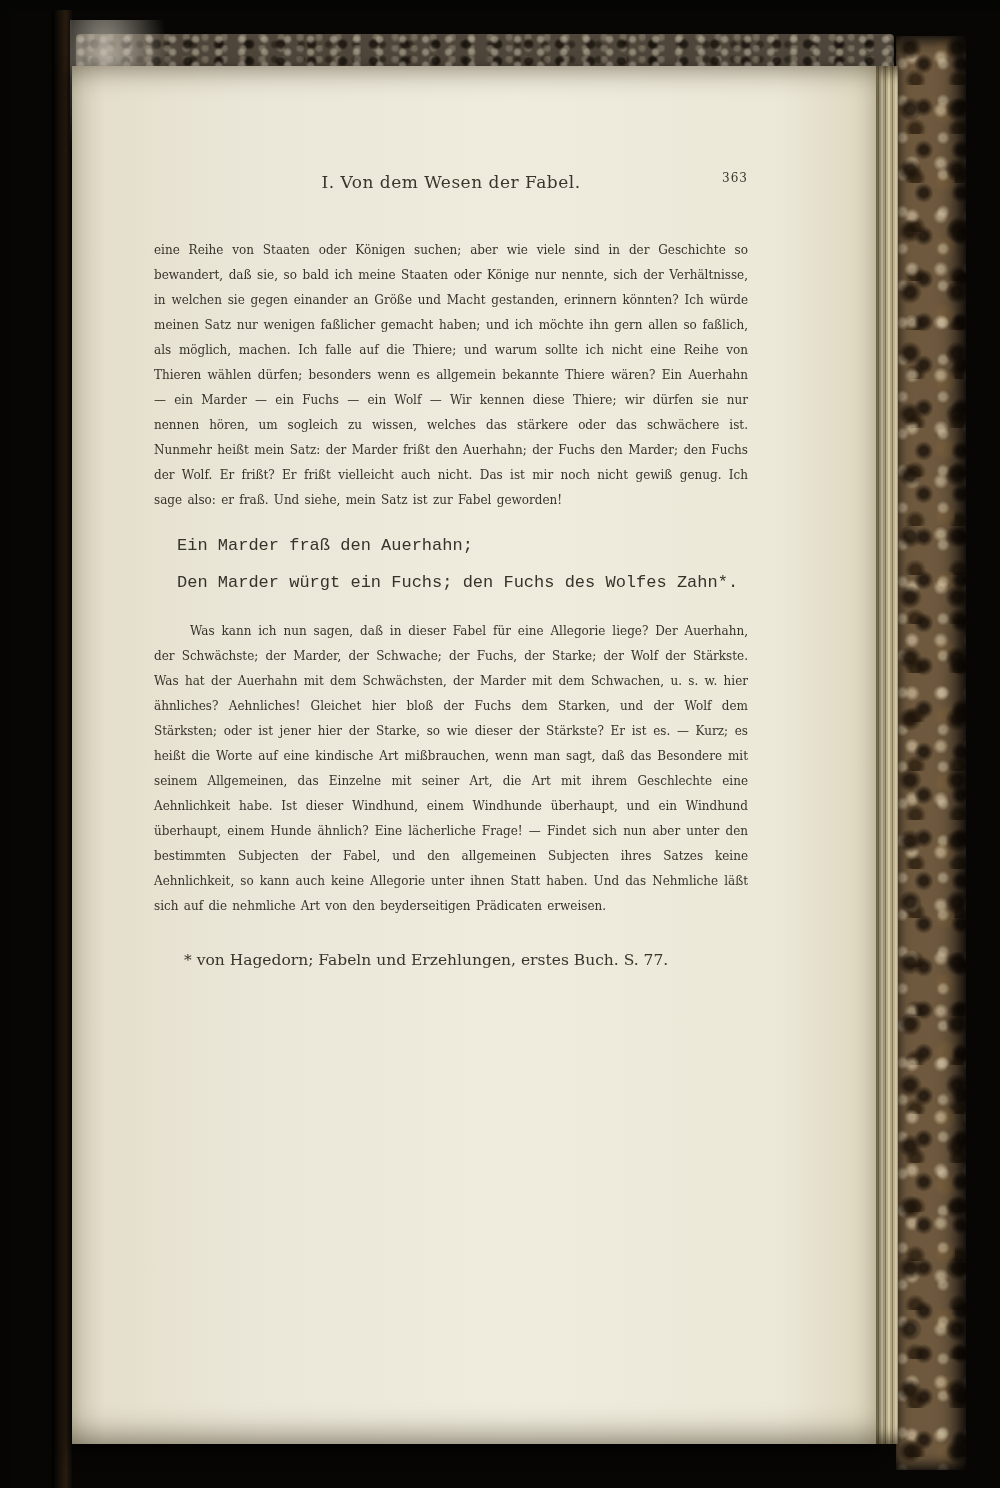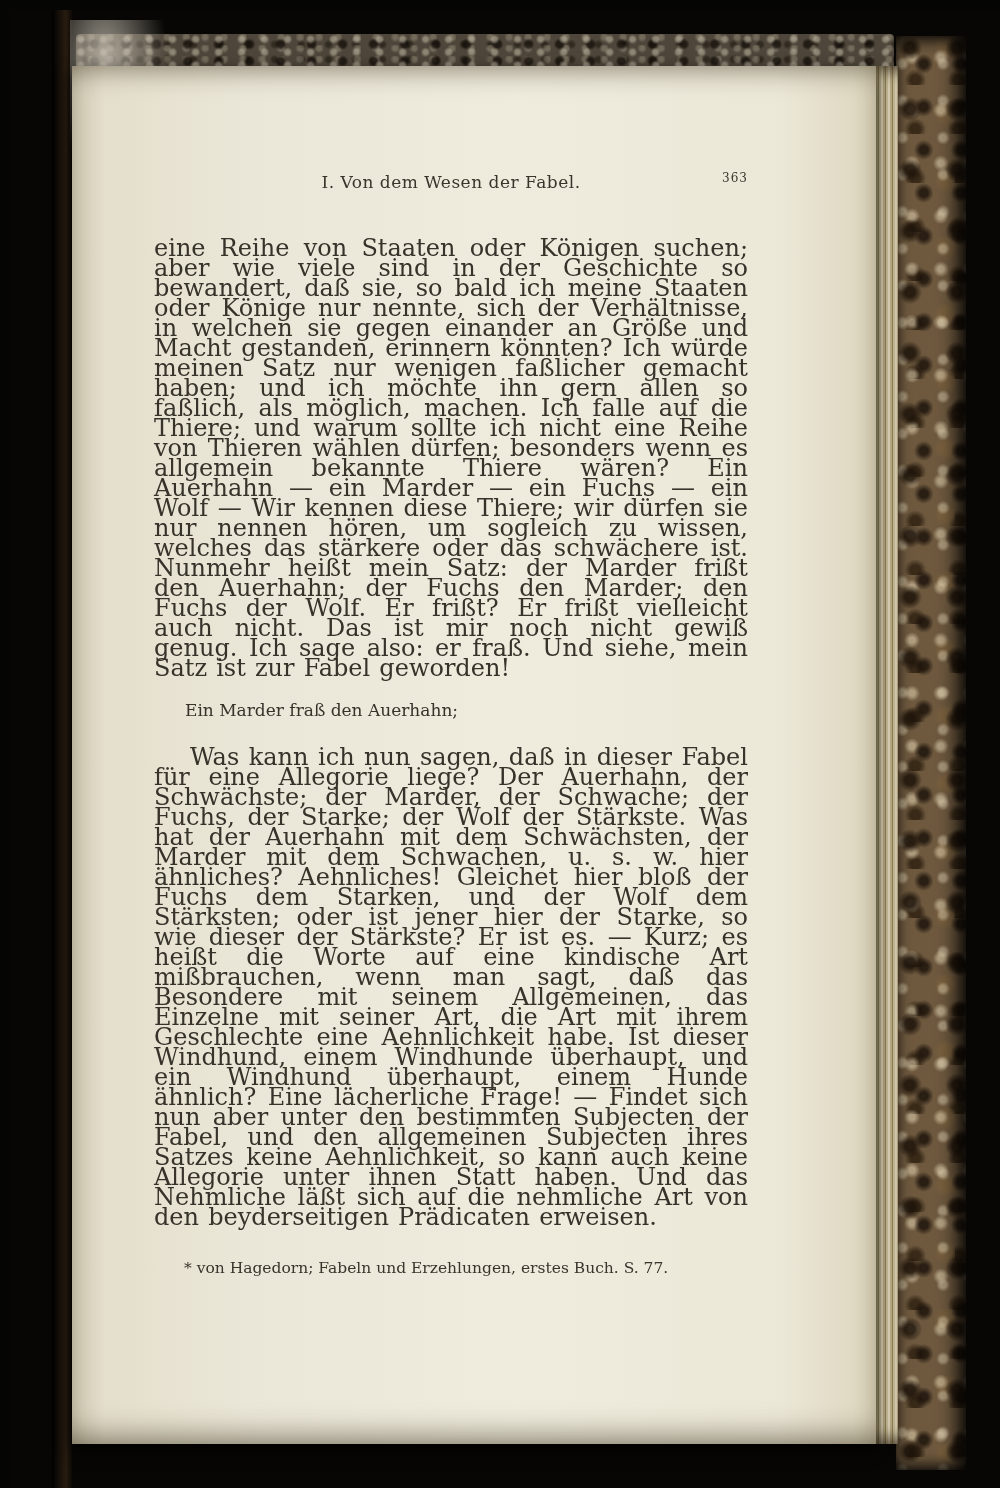--- a/index.html
+++ b/index.html
@@ -74,27 +74,27 @@
   .header-row {
     position: relative;
     text-align: center;
     font-size: 17px;
     letter-spacing: .5px;
     margin-bottom: 36px;
     color: #3a352c;
   }
   .page-number { position: absolute; right: 0; top: -1px; font-size: 12px; letter-spacing: 1px; }
   .para {
-    font-size: 24px;
-    line-height: 20px;
+    font-size: 12px;
+    line-height: 25px;
     text-align: justify;
     word-spacing: 1.5px;
   }
   .para.indent { text-indent: 36px; }
-  .verse-group { margin: 4px 0 8px 26px; }
+  .verse-group { margin: 4px 0 8px 18px; font-family: Liberation Mono, monospace; }
   .verse { font-size: 17px; line-height: 27px; }
   .footnote {
     font-size: 15.5px;
     line-height: 22px;
     margin-top: 20px;
     text-indent: 30px;
     color: #3a352c;
   }
 </style>
 </head>
@@ -112,20 +112,21 @@
 
       <div class="header-row">
         <span>I. Von dem Wesen der Fabel.</span>
         <span class="page-number">363</span>
       </div>
 
       <p class="para">eine Reihe von Staaten oder Königen suchen; aber wie viele sind in der Geschichte so bewandert, daß sie, so bald ich meine Staaten oder Könige nur nennte, sich der Verhältnisse, in welchen sie gegen einander an Größe und Macht gestanden, erinnern könnten? Ich würde meinen Satz nur wenigen faßlicher gemacht haben; und ich möchte ihn gern allen so faßlich, als möglich, machen. Ich falle auf die Thiere; und warum sollte ich nicht eine Reihe von Thieren wählen dürfen; besonders wenn es allgemein bekannte Thiere wären? Ein Auerhahn — ein Marder — ein Fuchs — ein Wolf — Wir kennen diese Thiere; wir dürfen sie nur nennen hören, um sogleich zu wissen, welches das stärkere oder das schwächere ist. Nunmehr heißt mein Satz: der Marder frißt den Auerhahn; der Fuchs den Marder; den Fuchs der Wolf. Er frißt? Er frißt vielleicht auch nicht. Das ist mir noch nicht gewiß genug. Ich sage also: er fraß. Und siehe, mein Satz ist zur Fabel geworden!</p>
 
       <div class="verse-group">
         <p class="verse">Ein Marder fraß den Auerhahn;</p>
+        <p class="verse">Den Marder würgt ein Fuchs; den Fuchs des Wolfes Zahn*.</p>
       </div>
 
       <p class="para indent">Was kann ich nun sagen, daß in dieser Fabel für eine Allegorie liege? Der Auerhahn, der Schwächste; der Marder, der Schwache; der Fuchs, der Starke; der Wolf der Stärkste. Was hat der Auerhahn mit dem Schwächsten, der Marder mit dem Schwachen, u. s. w. hier ähnliches? Aehnliches! Gleichet hier bloß der Fuchs dem Starken, und der Wolf dem Stärksten; oder ist jener hier der Starke, so wie dieser der Stärkste? Er ist es. — Kurz; es heißt die Worte auf eine kindische Art mißbrauchen, wenn man sagt, daß das Besondere mit seinem Allgemeinen, das Einzelne mit seiner Art, die Art mit ihrem Geschlechte eine Aehnlichkeit habe. Ist dieser Windhund, einem Windhunde überhaupt, und ein Windhund überhaupt, einem Hunde ähnlich? Eine lächerliche Frage! — Findet sich nun aber unter den bestimmten Subjecten der Fabel, und den allgemeinen Subjecten ihres Satzes keine Aehnlichkeit, so kann auch keine Allegorie unter ihnen Statt haben. Und das Nehmliche läßt sich auf die nehmliche Art von den beyderseitigen Prädicaten erweisen.</p>
 
       <p class="footnote">* von Hagedorn; Fabeln und Erzehlungen, erstes Buch. S. 77.</p>
 
     </div>
   </div>
 </div>
 

